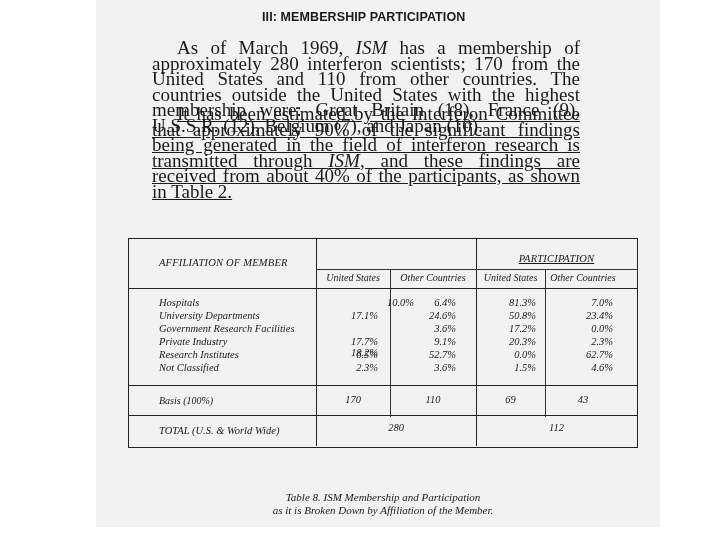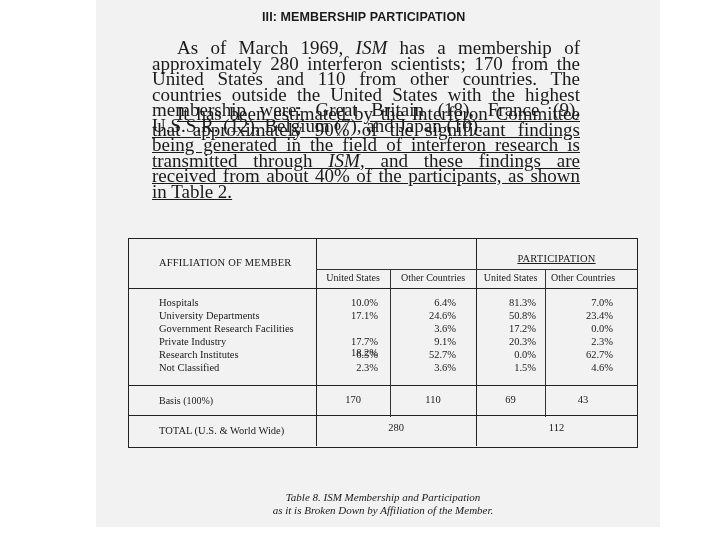--- a/index.html
+++ b/index.html
@@ -21,21 +21,21 @@
       font-size: 19px; line-height: 15.5px; text-align: justify;
     }
     .para .indent { display: inline-block; width: 25px; }
     .p1 { top: 40px; }
     .p2 { top: 106px; text-decoration: underline; }
     .para i { font-style: italic; }
 
     .tbl {
       position: absolute; left: 128px; top: 238px; width: 510px; height: 210px;
       border: 1.5px solid #222; box-sizing: border-box;
-      font-size: 10.5px;
+      font-style: italic; font-size: 10.5px;
     }
     .line-h { position: absolute; height: 0; border-top: 1.5px solid #222; }
     .line-v { position: absolute; width: 0; border-left: 1.5px solid #222; }
     .thin-h { position: absolute; height: 0; border-top: 1px solid #333; }
     .thin-v { position: absolute; width: 0; border-left: 1px solid #333; }
     .cell { position: absolute; white-space: nowrap; }
     .hdr { font-size: 10.5px; letter-spacing: 0.2px; }
     .sub { font-size: 10px; }
     .num { text-align: right; }
     .ctr { text-align: center; }
@@ -71,21 +71,21 @@
 
   <div class="cell hdr" style="left:30px; top:18px;">AFFILIATION OF MEMBER</div>
   <div class="cell hdr ctr" style="left:347px; width:161px; top:14px; text-decoration:underline;">PARTICIPATION</div>
   <div class="cell sub ctr" style="left:187px; width:74px; top:33px;">United States</div>
   <div class="cell sub ctr" style="left:261px; width:86px; top:33px;">Other Countries</div>
   <div class="cell sub ctr" style="left:347px; width:69px; top:33px;">United States</div>
   <div class="cell sub ctr" style="left:416px; width:76px; top:33px;">Other Countries</div>
 
   <div>
     <div class="cell" style="left:30px; top:58px;">Hospitals</div>
-    <div class="cell num" style="left:187px; width:62px; top:58px;">10.0%</div>
+    <div class="cell num" style="left:187px; width:62px; top:58px;padding-left:36px;">10.0%</div>
     <div class="cell num" style="left:261px; width:66px; top:58px;">6.4%</div>
     <div class="cell num" style="left:347px; width:60px; top:58px;">81.3%</div>
     <div class="cell num" style="left:416px; width:68px; top:58px;">7.0%</div>
   </div>
   <div>
     <div class="cell" style="left:30px; top:71px;">University Departments</div>
     <div class="cell num" style="left:187px; width:62px; top:71px;">17.1%</div>
     <div class="cell num" style="left:261px; width:66px; top:71px;">24.6%</div>
     <div class="cell num" style="left:347px; width:60px; top:71px;">50.8%</div>
     <div class="cell num" style="left:416px; width:68px; top:71px;">23.4%</div>

